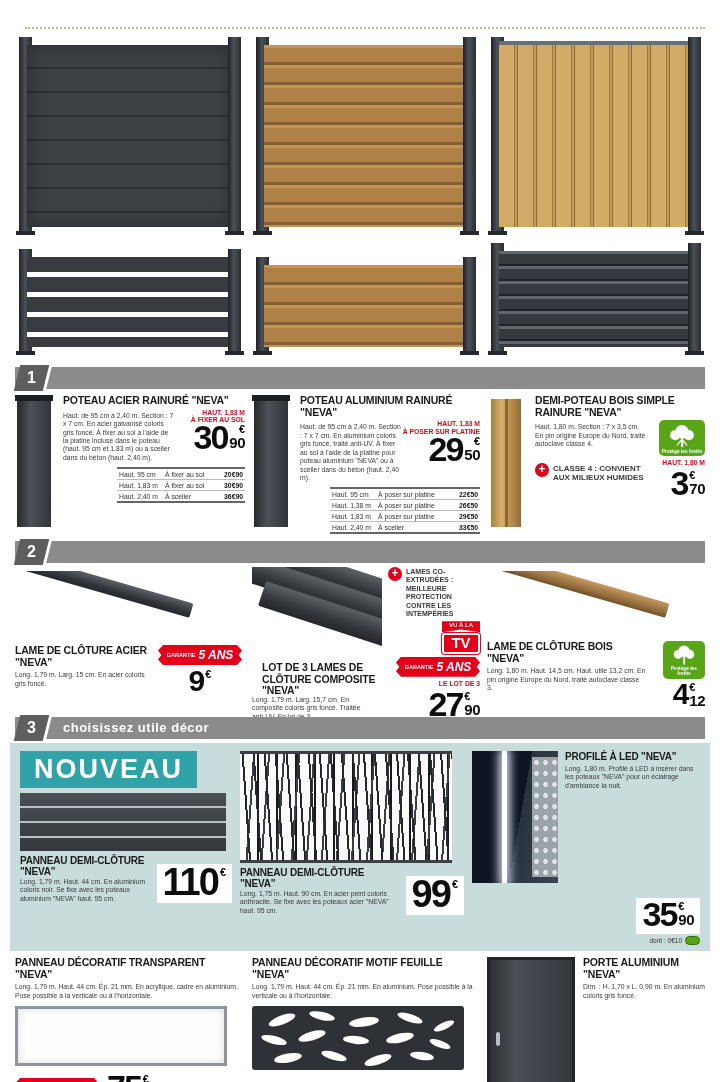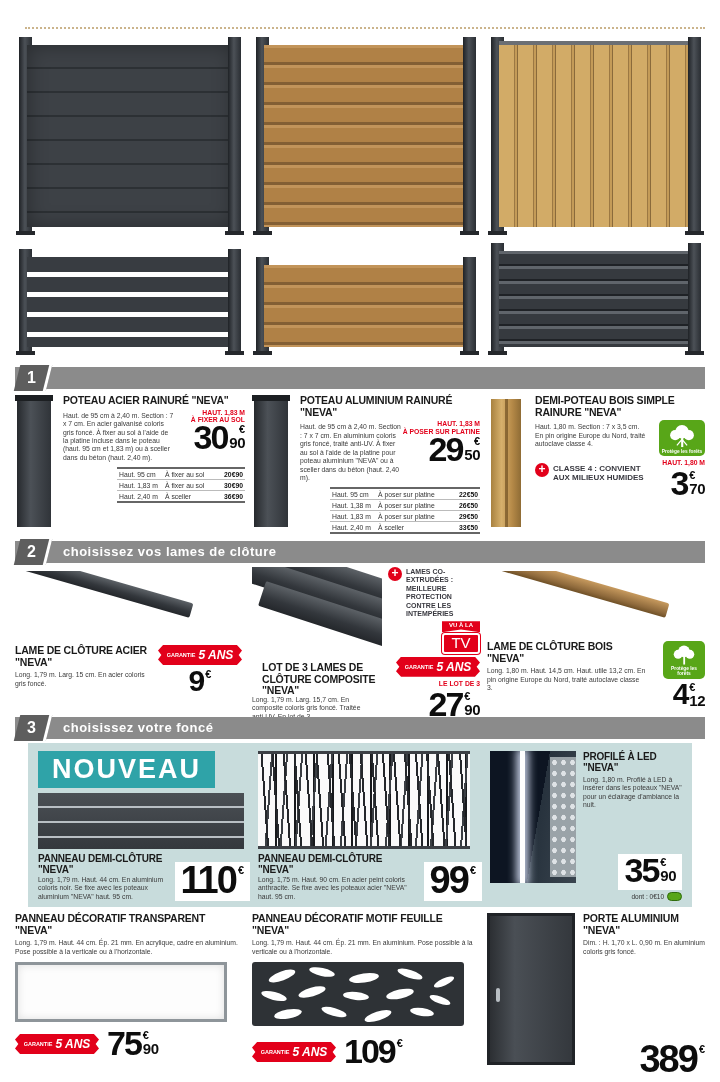--- a/index.html
+++ b/index.html
@@ -62,21 +62,21 @@
 
   .warranty { flex:none; width:84px; height:20px; background:#e2001a; color:#fff;
               clip-path:polygon(0 28%,6% 0,94% 0,100% 28%,96% 50%,100% 72%,94% 100%,6% 100%,0 72%,4% 50%);
               display:flex; align-items:center; justify-content:center; gap:3px; }
   .warranty .wt { font-size:5.5px; font-weight:bold; }
   .warranty .wm { font-size:12px; font-weight:bold; font-style:italic; }
 
   .tvbadge { width:38px; text-align:center; }
   .tvbadge .tt { background:#e2001a; color:#fff; font-size:6px; font-weight:bold;
                  clip-path:polygon(0 0,100% 0,100% 100%,50% 75%,0 100%); padding:1px 0 4px; }
-  .tvbadge .tm2 { background:#e2001a; color:#fff; font-size:15px; font-weight:normal; border-radius:3px;
+  .tvbadge .tm2 { background:#e2001a; color:#fff; font-size:15px; font-weight:bold; border-radius:3px;
                   border:2px solid #fff; box-shadow:0 0 0 1px #e2001a; line-height:1.1; margin-top:1px; }
 
   .ecobox { width:46px; background:#58a618; border-radius:5px; padding:3px 2px 2px; text-align:center; }
   .ecobox svg { display:block; margin:0 auto; }
   .ecobox .el { color:#fff; font-size:4.8px; font-weight:bold; line-height:1.1; }
 
   
   .postimg { position:relative; flex:none; }
   .post-metal { width:34px; height:128px; margin:4px 6px 0 2px;
                 background:linear-gradient(90deg,#26292d,#4c5157 40%,#303439); }
@@ -87,21 +87,21 @@
 
   
   .lamewrap { position:relative; height:70px; overflow:hidden; margin-top:4px; }
   .lame { position:absolute; width:190px; height:15px; border-radius:2px;
           background:linear-gradient(180deg,#5d6267,#33373c 60%,#24272b); transform:rotate(16deg); }
   .lame.wood { background:linear-gradient(180deg,#c79a5e,#8f6a3c 70%,#6f5026); }
   .compwrap { position:relative; height:128px; overflow:hidden; }
   .lame.big { width:250px; height:26px; transform:rotate(18deg); }
 
   
-  .teal { margin:4px 28px 0; height:164px; background:#c8dcdc; padding:8px 10px 6px; }
+  .teal { margin:4px 10px 0; height:208px; background:#c8dcdc; padding:8px 10px 6px; }
   .nouveau { display:inline-block; background:#2fa3a8; color:#fff; font-weight:bold; font-size:27px;
              letter-spacing:2px; padding:3px 14px; }
   .panelimg { position:relative; width:206px; height:58px; margin-top:5px;
               background:linear-gradient(180deg,#4b5055,#34383d); }
   .panelimg i { position:absolute; left:0; right:0; height:2px; background:#b9bfc4; }
   .bamboo { position:relative; width:212px; height:112px; background:#fafafa;
             background-image:repeating-linear-gradient(86deg,transparent 0 9px,#24272b 9px 11px),
                              repeating-linear-gradient(94deg,transparent 0 13px,#3a3e43 13px 15px),
                              repeating-linear-gradient(90deg,transparent 0 17px,#17191c 17px 19px);
             border-top:3px solid #3c4045; border-bottom:3px solid #3c4045; }
@@ -300,21 +300,20 @@
         </div>
       </div>
     </div>
   </div>
 </div>
 
 <div class="bar" style="margin-top:0">
   <div class="num">
       <span>2</span>
     </div>
-  <div class="lbl">choisissez vos lames de clôture</div>
 </div>
 
 <div class="cols3 prodrow" style="height:148px; margin-top:4px">
 
   <div class="c1">
     <div class="lamewrap">
       <div class="lame" style="left:-10px; top:6px"></div>
     </div>
     <div style="display:flex; gap:6px; margin-top:4px">
       <div style="flex:1">
@@ -399,21 +398,21 @@
         </div>
       </div>
     </div>
   </div>
 </div>
 
 <div class="bar" style="margin-top:2px">
   <div class="num">
       <span>3</span>
     </div>
-  <div class="lbl">choisissez votre foncé</div>
+  <div class="lbl">choisissez utile décor</div>
 </div>
 
 <div class="teal">
   <div style="display:flex; gap:8px; height:100%">
 
     <div style="width:212px; display:flex; flex-direction:column">
       <div><span class="nouveau">NOUVEAU</span></div>
       <div class="panelimg">
         <i style="top:13px"></i>
           <i style="top:28px"></i>

